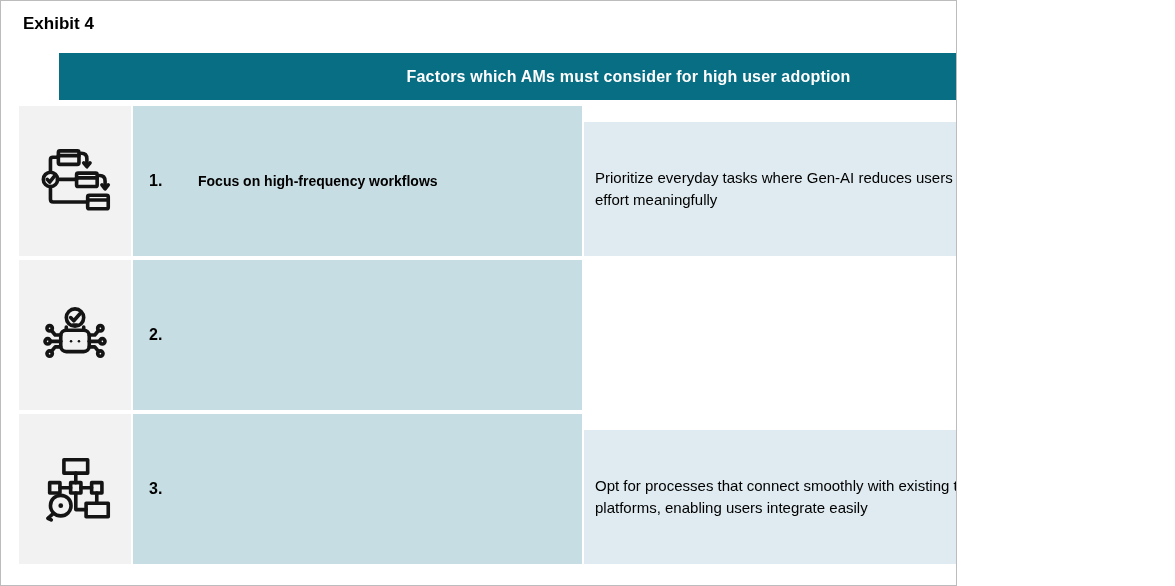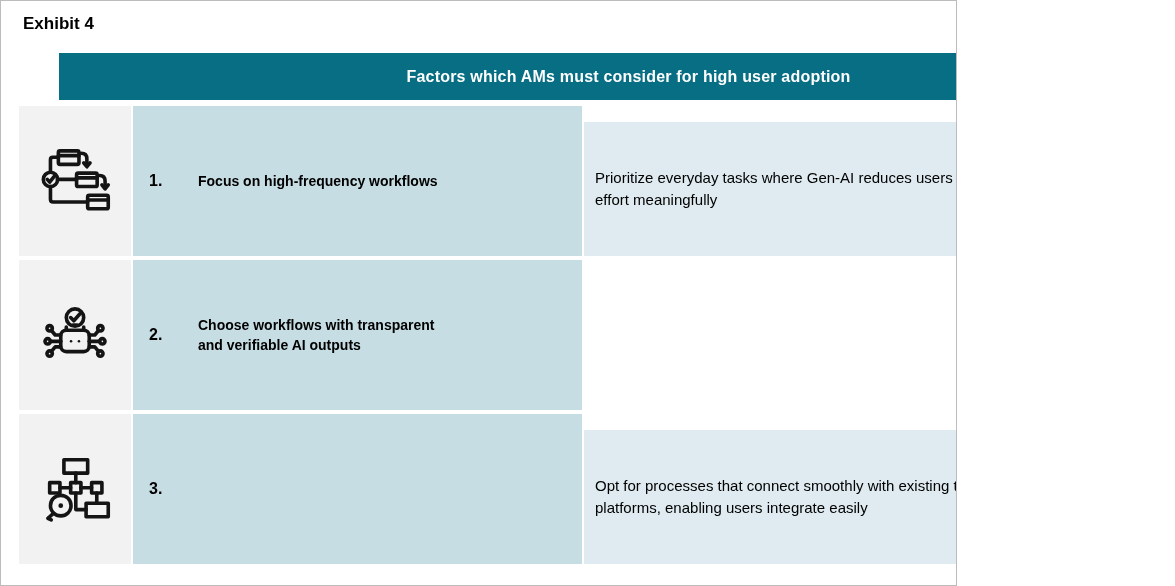--- a/index.html
+++ b/index.html
@@ -122,22 +122,20 @@
           <path d="M66 48 L73 48 L78 42"></path>
           <circle cx="80" cy="39.5" r="3.4"></circle>
           <path d="M66 56 L79 56"></path>
           <circle cx="82.5" cy="56" r="3.4"></circle>
           <path d="M66 63 L73 63 L78 69"></path>
           <circle cx="80" cy="71.5" r="3.4"></circle>
         </svg>
       </div>
       <div class="title-cell">
         <span class="num">2.</span>
-        <span class="title-text">Choose workflows with transparent
-and verifiable AI outputs</span>
       </div>
     </div>
 
     <div class="row">
       <div class="icon-cell">
         <svg class="icon-svg" width="76" height="80" viewBox="0 0 96 96" fill="none" stroke="#141414" stroke-width="3.6" stroke-linecap="round" stroke-linejoin="round">
 
           <rect x="34" y="11" width="30" height="17"></rect>
           <path d="M49 28 L49 40"></path>
 

